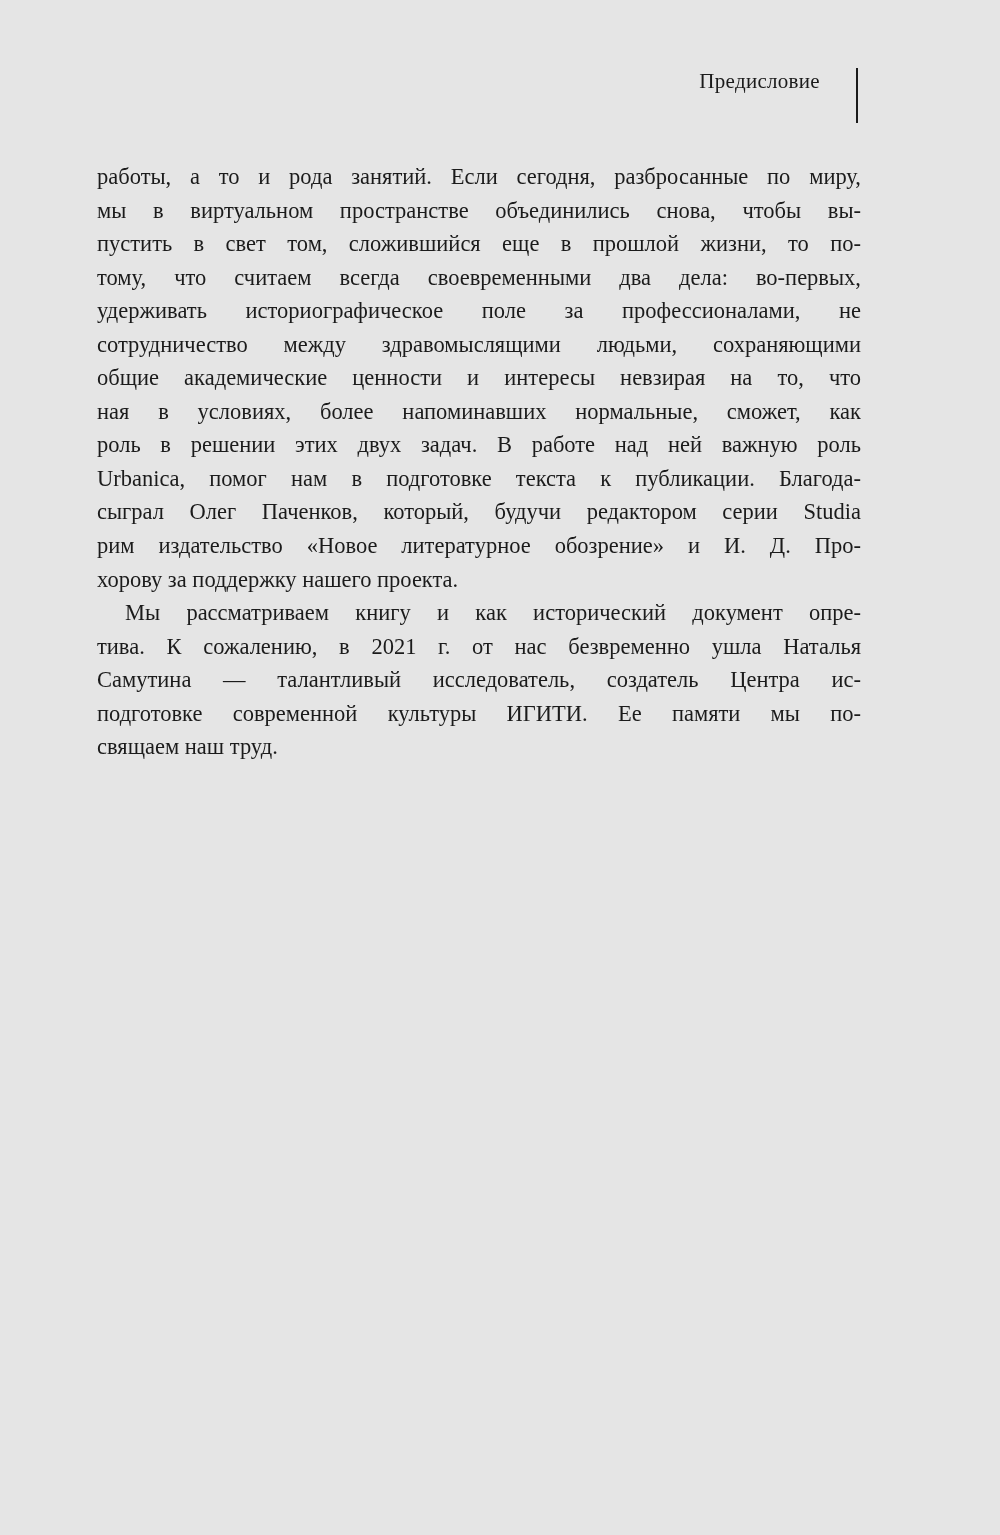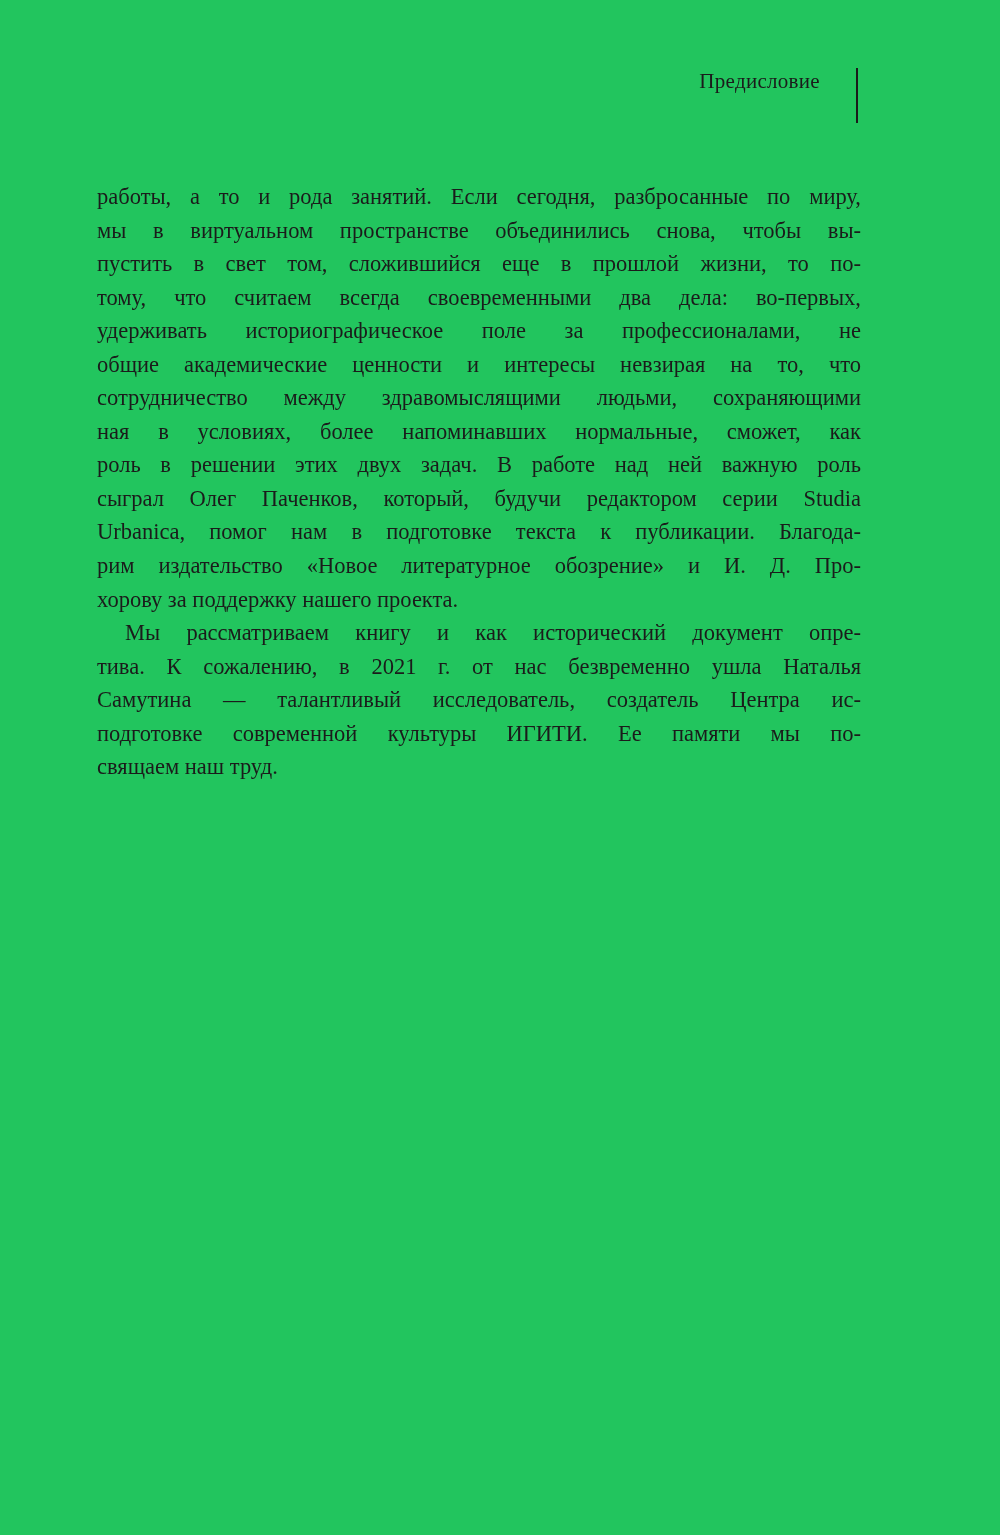--- a/index.html
+++ b/index.html
@@ -1,20 +1,20 @@
 <!DOCTYPE html>
 <html><head>
 <meta charset="utf-8">
 <style>
   html, body { margin: 0; padding: 0; background: #ffffff; }
   .page {
     position: relative;
     width: 1000px;
     height: 1535px;
-    background: #22c55e;
+    background: #e5e5e5;
     font-family: "Liberation Serif", "DejaVu Serif", serif;
     color: #1b1b1b;
     overflow: hidden;
   }
   .running-head {
     position: absolute;
     top: 71px;
     right: 180px;
     font-size: 21px;
     letter-spacing: 0.3px;
@@ -30,21 +30,20 @@
     height: 55px;
     background: #1b1b1b;
   }
   .text-block {
     position: absolute;
     left: 97px;
     top: 160px;
     width: 764px;
     font-size: 22.5px;
     line-height: 33.55px;
-    margin-top: 20px;
   }
   .line {
     text-align: justify;
     text-align-last: justify;
   }
   .line.final {
     text-align-last: left;
   }
   .line.indent {
     text-indent: 28px;
@@ -60,26 +59,26 @@
   <span class="head-rule"></span>
 
   <div class="text-block">
 
     <div class="paragraph">
       <div class="line">работы, а то и рода занятий. Если сегодня, разбросанные по миру,</div>
       <div class="line">мы в виртуальном пространстве объединились снова, чтобы вы-</div>
       <div class="line">пустить в свет том, сложившийся еще в прошлой жизни, то по-</div>
       <div class="line">тому, что считаем всегда своевременными два дела: во-первых,</div>
       <div class="line">удерживать историографическое поле за профессионалами, не</div>
+      <div class="line">сотрудничество между здравомыслящими людьми, сохраняющими</div>
       <div class="line">общие академические ценности и интересы невзирая на то, что</div>
-      <div class="line">сотрудничество между здравомыслящими людьми, сохраняющими</div>
       <div class="line">ная в условиях, более напоминавших нормальные, сможет, как</div>
       <div class="line">роль в решении этих двух задач. В работе над ней важную роль</div>
+      <div class="line">Urbanica, помог нам в подготовке текста к публикации. Благода-</div>
       <div class="line">сыграл Олег Паченков, который, будучи редактором серии Studia</div>
-      <div class="line">Urbanica, помог нам в подготовке текста к публикации. Благода-</div>
       <div class="line">рим издательство «Новое литературное обозрение» и И. Д. Про-</div>
       <div class="line final">хорову за поддержку нашего проекта.</div>
     </div>
 
     <div class="paragraph">
       <div class="line indent">Мы рассматриваем книгу и как исторический документ опре-</div>
       <div class="line">тива. К сожалению, в 2021 г. от нас безвременно ушла Наталья</div>
       <div class="line">Самутина — талантливый исследователь, создатель Центра ис-</div>
       <div class="line">подготовке современной культуры ИГИТИ. Ее памяти мы по-</div>
       <div class="line final">свящаем наш труд.</div>

